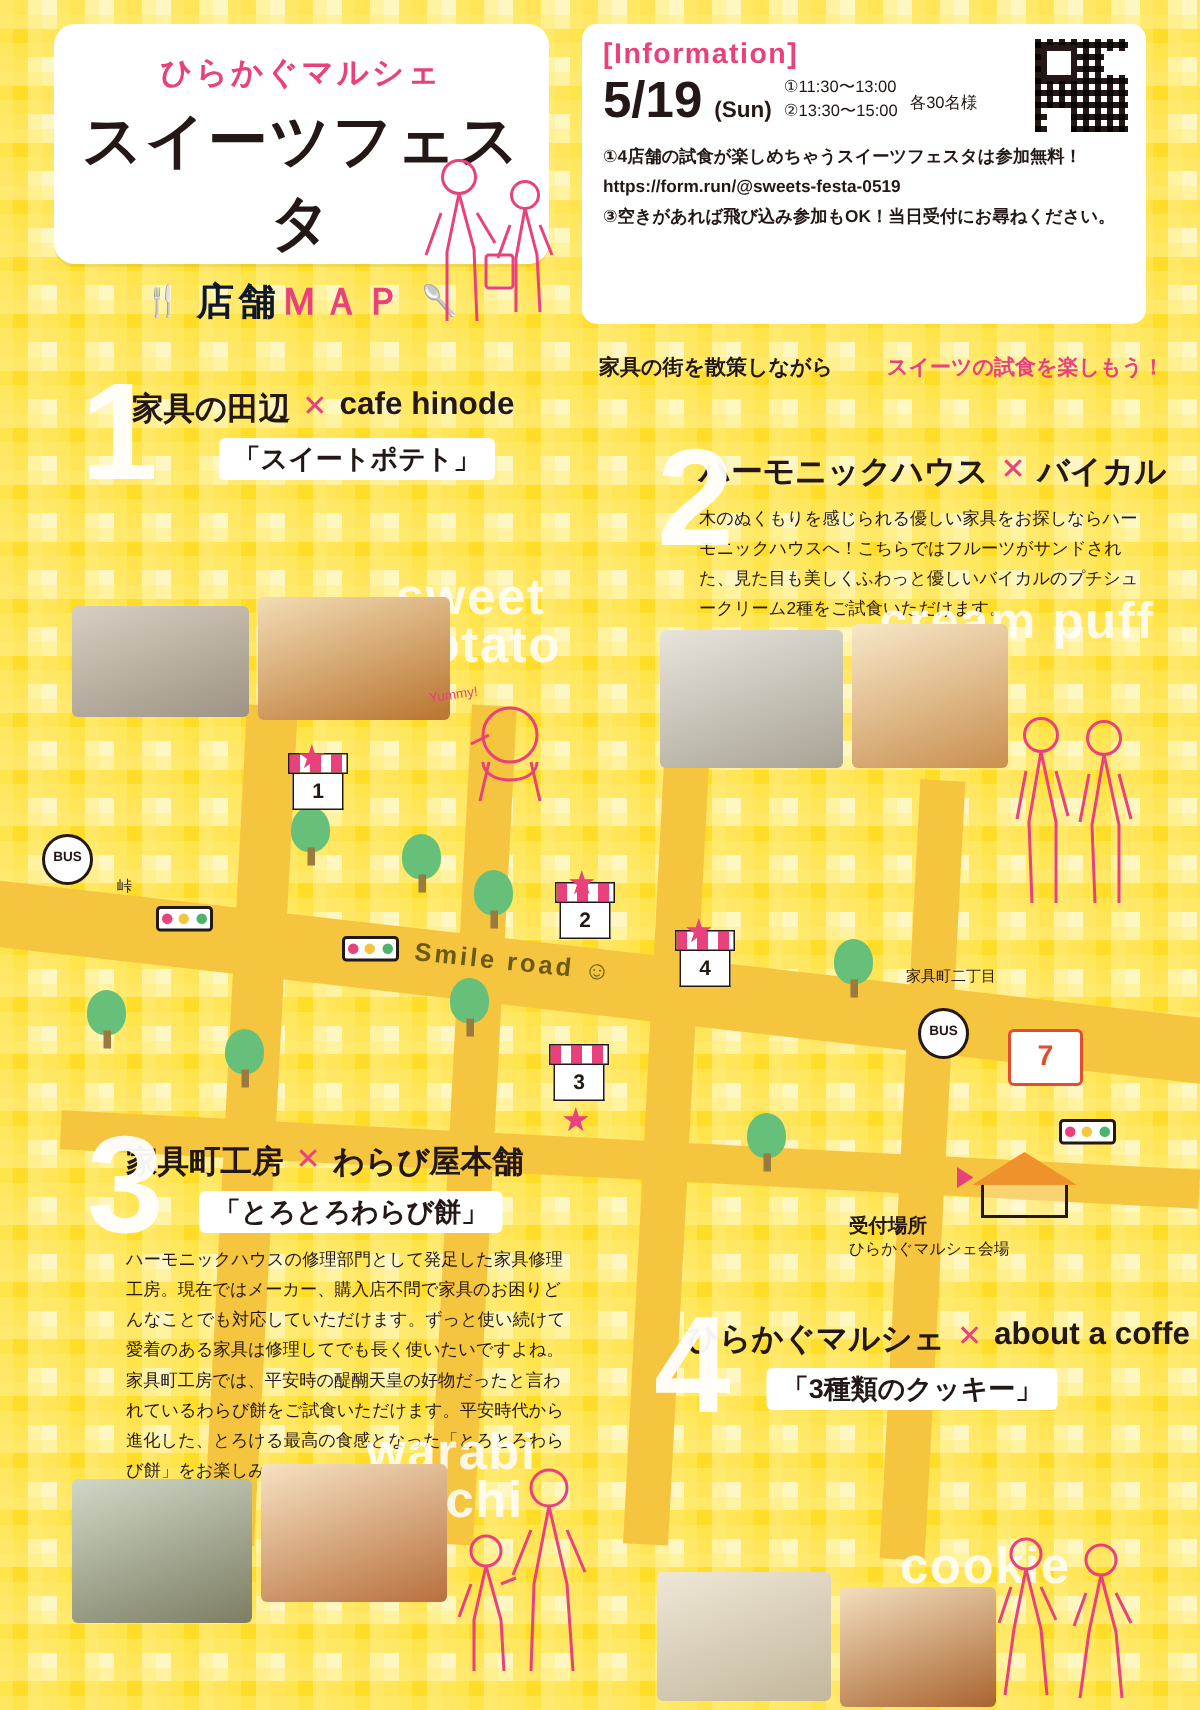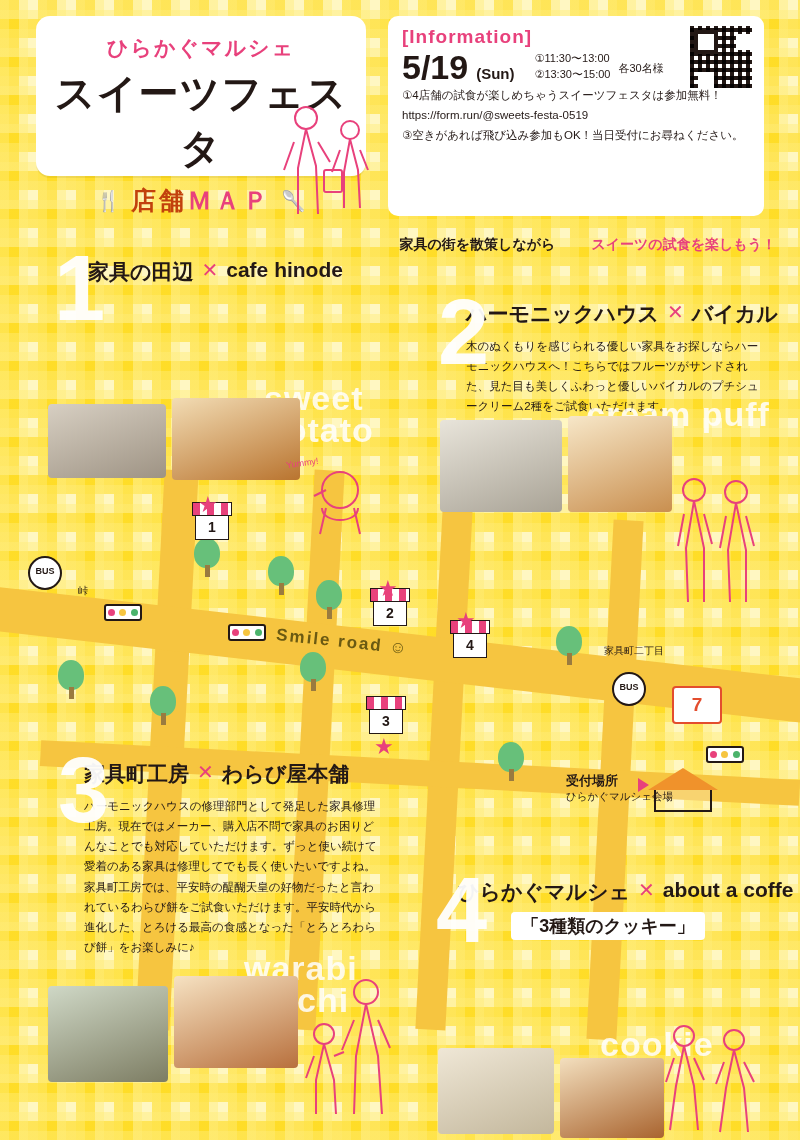--- a/index.html
+++ b/index.html
@@ -36,34 +36,34 @@
   }
   .title-main{
     color:#231815;font-weight:bold;font-size:40px;letter-spacing:1px;margin-top:4px;
   }
   .title-tag{
     margin-top:8px;display:flex;align-items:center;justify-content:center;gap:10px;
   }
   .title-tag .lbl{
     color:#e8417c;font-weight:bold;font-size:25px;letter-spacing:3px;
   }
-  .title-tag .lbl .k{color:#c2410c;}
+  .title-tag .lbl .k{color:#0f172a;}
   .util{font-size:20px;color:#e8417c;}
 
   .info-card{
     position:absolute;left:388px;top:16px;width:376px;height:200px;
     background:#fff;border-radius:10px;padding:10px 14px;box-sizing:border-box;
   }
   .info-head{color:#e8417c;font-weight:bold;font-size:19px;letter-spacing:1px;}
   .info-date-row{display:flex;align-items:flex-end;gap:8px;margin-top:2px;}
   .info-date{font-size:34px;font-weight:bold;color:#231815;line-height:1;}
   .info-dow{font-size:15px;font-weight:bold;color:#231815;padding-bottom:2px;}
-  .info-times{font-size:11px;color:#231815;line-height:1.45;padding-bottom:1px;margin-left:12px;}
+  .info-times{font-size:11px;color:#231815;line-height:1.45;padding-bottom:1px;}
   .info-cap{font-size:11px;color:#231815;padding-bottom:8px;}
-  .info-list{margin-top:1px;font-size:11.5px;color:#231815;line-height:1.75;}
+  .info-list{margin-top:11px;font-size:11.5px;color:#231815;line-height:1.75;font-weight:bold;}
   .info-url{font-size:11.5px;color:#231815;}
   .qr{
     position:absolute;right:12px;top:10px;width:62px;height:62px;
     background:
       repeating-linear-gradient(90deg,#231815 0 4px,#fff 4px 8px),
       repeating-linear-gradient(0deg,#231815 0 4px,#fff 4px 8px);
     background-blend-mode:multiply;
   }
   .qr:after{
     content:"";position:absolute;left:4px;top:4px;width:16px;height:16px;
@@ -129,21 +129,21 @@
   .cvs span{font-size:19px;font-weight:bold;color:#e34d2e;}
 
   .tent{
     position:absolute;width:70px;height:46px;
   }
   .tent .top{
     width:0;height:0;border-left:35px solid transparent;border-right:35px solid transparent;
     border-bottom:22px solid #f0922b;
   }
   .tent .leg{position:absolute;top:22px;left:6px;width:58px;height:22px;border:2px solid #231815;border-top:none;box-sizing:border-box;background:rgba(255,255,255,.25);}
-  .recept{position:absolute;font-size:13px;font-weight:bold;color:#231815;}
+  .recept{position:absolute;font-size:13px;font-weight:bold;color:#231815;margin-top:36px;}
   .recept small{display:block;font-size:10.5px;font-weight:normal;}
   .tri{position:absolute;width:0;height:0;border-top:7px solid transparent;border-bottom:7px solid transparent;border-left:11px solid #e8417c;}
 
   
   .sect{position:absolute;}
   .bignum{
     position:absolute;font-size:92px;font-weight:bold;color:#fff;line-height:.8;opacity:.95;
   }
   .sect-title{
     font-size:21px;font-weight:bold;color:#231815;display:flex;align-items:flex-start;gap:8px;
@@ -313,20 +313,21 @@
 </div>
 
 <div class="sect" style="left:44px;top:258px;">
   <div class="bignum" style="left:10px;top:-6px">1</div>
   <div style="margin-left:44px">
     <div class="sect-title">
       <span>家具の田辺</span>
       <span class="x">✕</span>
       <span>cafe hinode</span>
     </div>
+    <div style="text-align:center;width:300px"><div class="sect-sub">「スイートポテト」</div></div>
   </div>
 </div>
 <div class="ghost" style="left:264px;top:382px;white-space:pre-line">sweet
 potato</div>
 <div class="photo p1" style="left:48px;top:404px;width:118px;height:74px"></div>
 <div class="photo p2" style="left:172px;top:398px;width:128px;height:82px"></div>
 <div class="speech" style="left:286px;top:458px">Yummy!</div>
 
 <div class="sect" style="left:430px;top:300px;">
   <div class="bignum" style="left:8px;top:-4px">2</div>
@@ -344,20 +345,21 @@
 <div class="photo p4" style="left:568px;top:416px;width:104px;height:96px"></div>
 
 <div class="sect" style="left:48px;top:760px;">
   <div class="bignum" style="left:10px;top:-6px">3</div>
   <div style="margin-left:36px">
     <div class="sect-title">
       <span>家具町工房</span>
       <span class="x">✕</span>
       <span>わらび屋本舗</span>
     </div>
+    <div style="text-align:center;width:300px"><div class="sect-sub">「とろとろわらび餅」</div></div>
     <div class="sect-body">ハーモニックハウスの修理部門として発足した家具修理工房。現在ではメーカー、購入店不問で家具のお困りどんなことでも対応していただけます。ずっと使い続けて愛着のある家具は修理してでも長く使いたいですよね。家具町工房では、平安時の醍醐天皇の好物だったと言われているわらび餅をご試食いただけます。平安時代から進化した、とろける最高の食感となった「とろとろわらび餅」をお楽しみに♪</div>
   </div>
 </div>
 <div class="ghost" style="left:244px;top:952px;white-space:pre-line">warabi
 mochi</div>
 <div class="photo p5" style="left:48px;top:986px;width:120px;height:96px"></div>
 <div class="photo p6" style="left:174px;top:976px;width:124px;height:92px"></div>
 
 <div class="sect" style="left:430px;top:878px;">
   <div class="bignum" style="left:6px;top:-4px">4</div>

